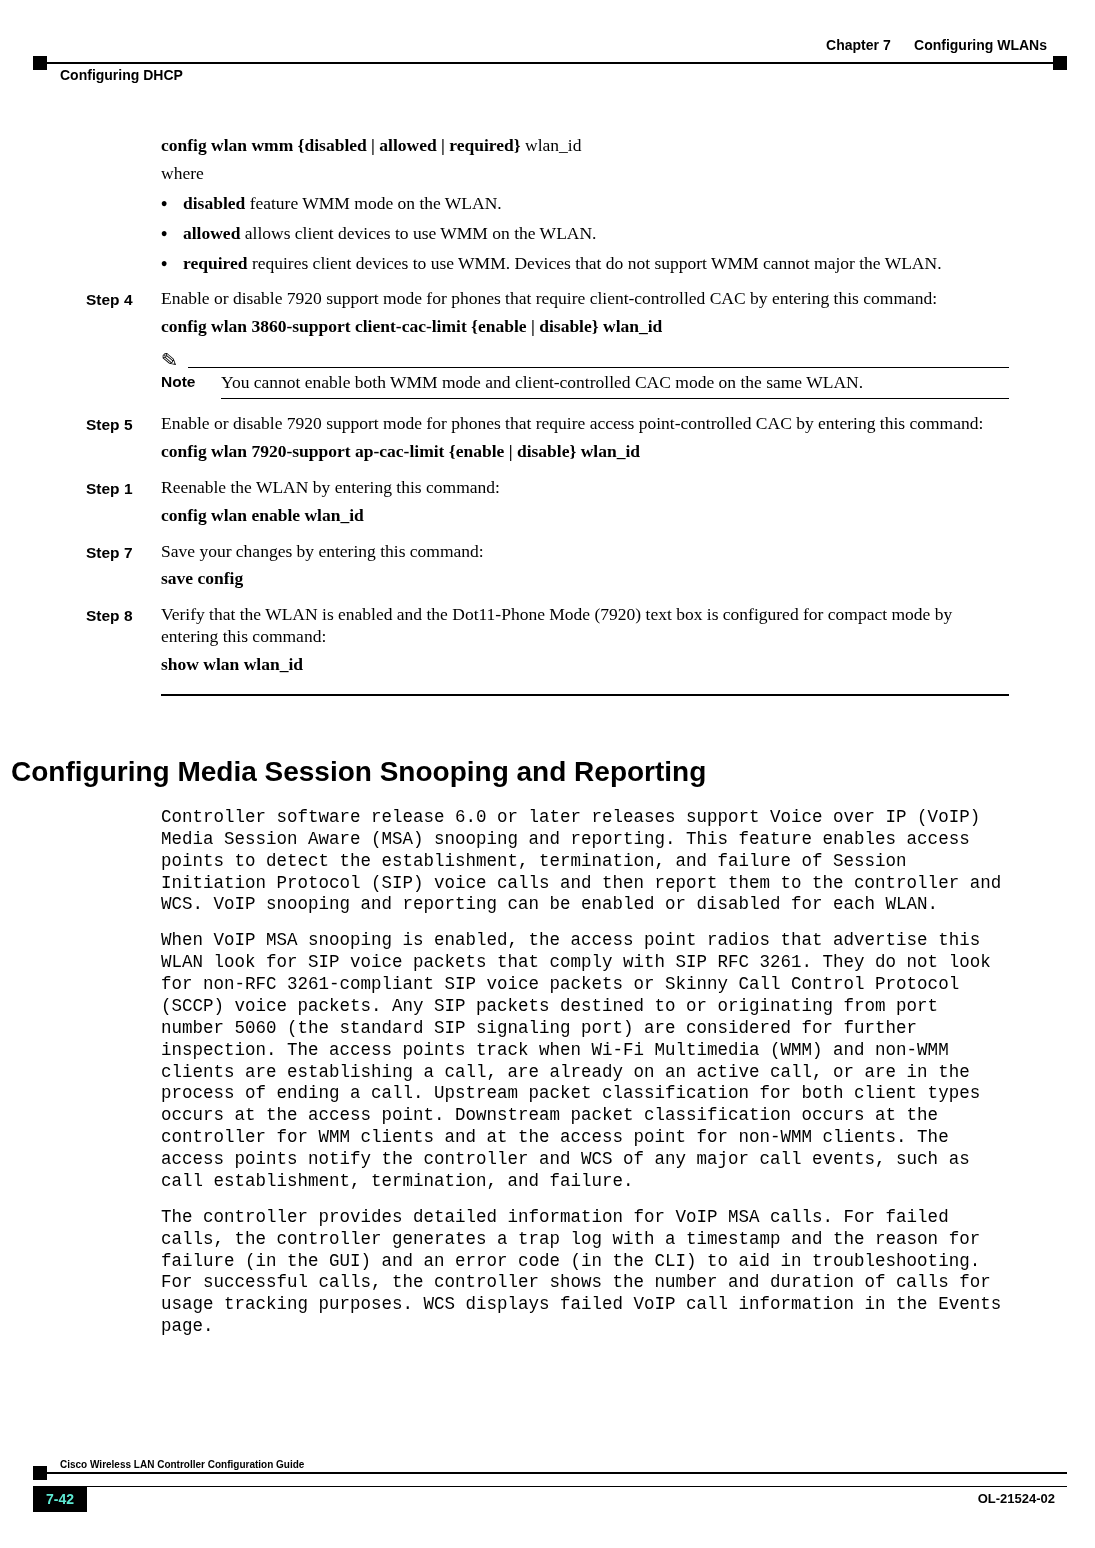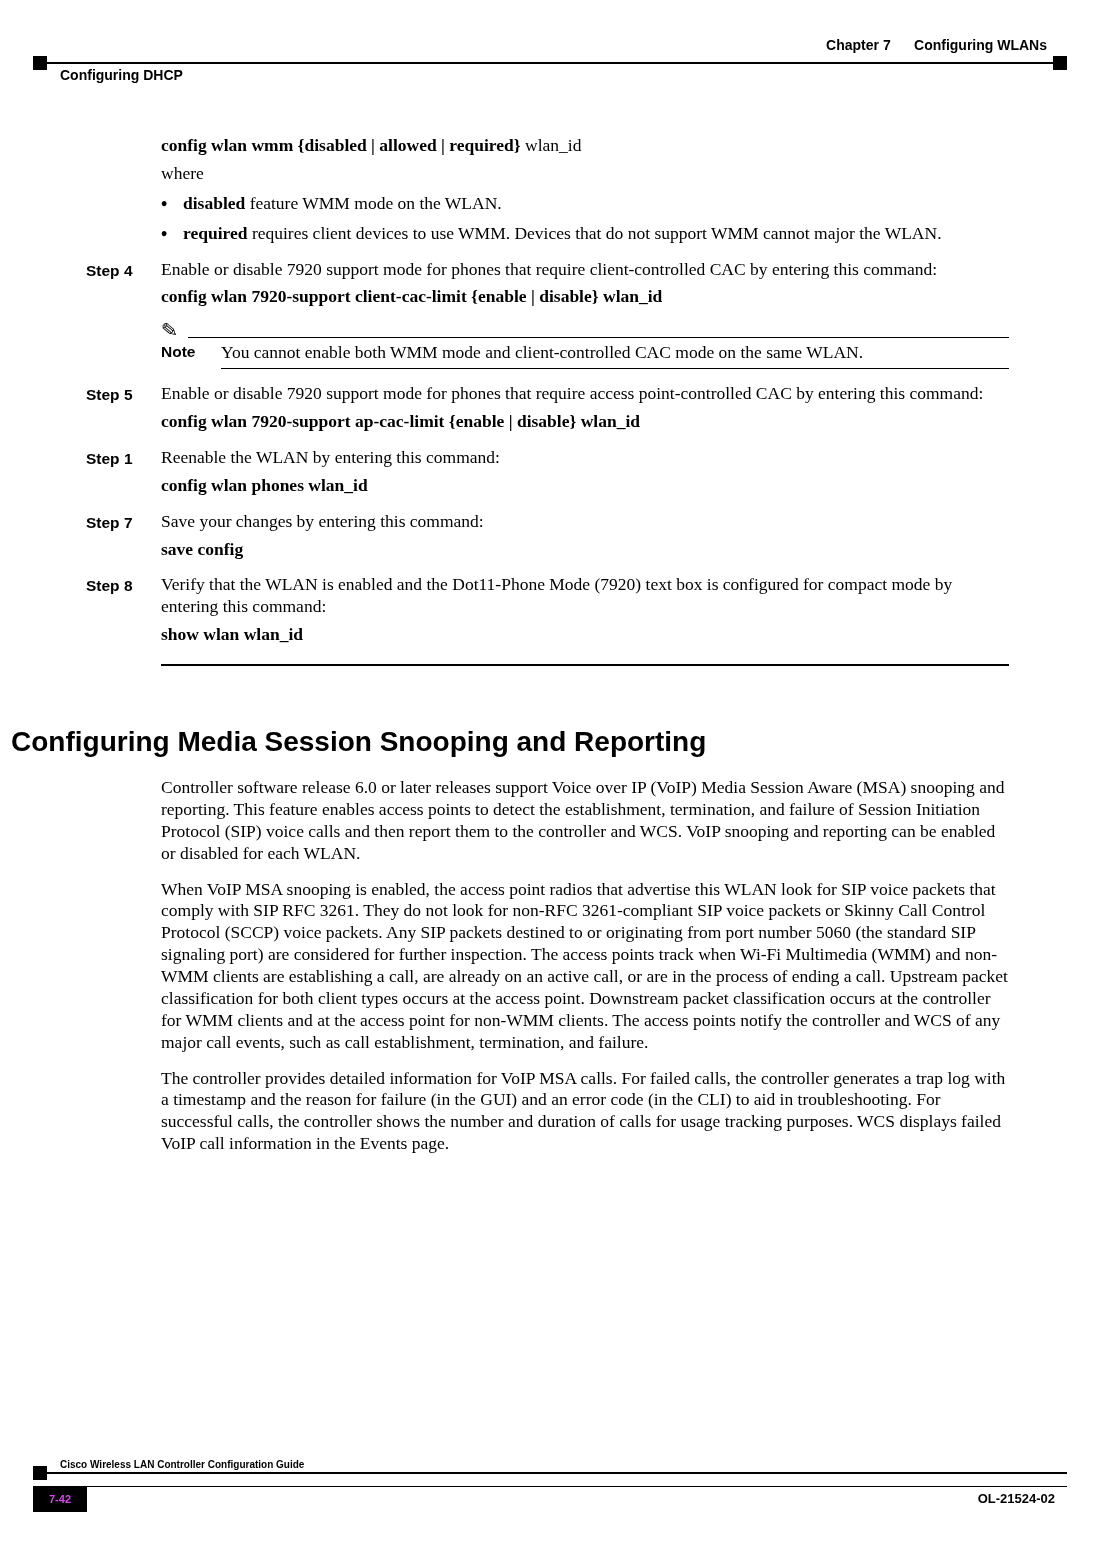--- a/index.html
+++ b/index.html
@@ -135,21 +135,21 @@
     margin-top: 18px;
     margin-left: 0;
   }
   .h2 {
     font-family: Arial, Helvetica, sans-serif;
     font-weight: bold;
     font-size: 28px;
     margin-top: 58px;
     margin-left: -75px;
   }
-  .bodytext { margin-top: 18px; margin-left: 75px; }
+  .bodytext { margin-top: 18px; margin-left: 75px; font-family: Liberation Mono, monospace; }
   .bodytext p { margin: 0 0 14px 0; }
   
   .sub-indent { margin-left: 75px; }
   
   .ftr-rule {
     position: absolute;
     left: 33px;
     right: 28px;
     bottom: 74px;
     height: 2px;
@@ -171,24 +171,24 @@
     font-weight: bold;
     font-size: 10px;
   }
   .ftr-pagenum-box {
     position: absolute;
     left: 33px;
     bottom: 36px;
     width: 54px;
     height: 26px;
     background: #000;
-    color: #d946ef;
-    font-family: Arial, Helvetica, sans-serif;
-    font-weight: bold;
-    font-size: 11px;
+    color: #5eead4;
+    font-family: Arial, Helvetica, sans-serif;
+    font-weight: bold;
+    font-size: 14px;
     text-align: center;
     line-height: 26px;
   }
   .ftr-pagenum-rule {
     position: absolute;
     left: 87px;
     right: 28px;
     bottom: 61px;
     height: 1px;
     background: #000;
@@ -216,29 +216,30 @@
   <div class="body">
 
     <div class="sub-indent">
       <span class="b">config wlan wmm</span><span class="b"> {disabled | allowed | required} </span><span class="i">wlan_id</span>
     </div>
 
     <div class="sub-indent para">where</div>
 
     <ul class="bullets sub-indent">
       <li><span class="b">disabled</span><span> feature WMM mode on the WLAN.</span></li>
+      <li><span class="b">allowed</span><span> allows client devices to use WMM on the WLAN.</span></li>
       <li><span class="b">required</span><span> requires client devices to use WMM. Devices that do not support WMM cannot major the WLAN.</span></li>
     </ul>
 
     <div class="step-row">
       <div class="step-label">Step 4</div>
       <div class="step-body">
         <span>Enable or disable 7920 support mode for phones that require client-controlled CAC by entering this command:</span>
         <div class="cmd">
-          <span class="b">config wlan 7920-support client-cac-limit</span><span class="b"> {enable | disable} </span><span class="i">wlan_id</span>
+          <span class="b">config wlan 3860-support client-cac-limit</span><span class="b"> {enable | disable} </span><span class="i">wlan_id</span>
         </div>
       </div>
     </div>
 
     <div class="note-block">
       <div class="note-top">
         <span class="note-icon">✎</span>
         <div class="note-hr-top"></div>
       </div>
       <div class="note-line">
@@ -256,21 +257,21 @@
           <span class="b">config wlan 7920-support ap-cac-limit</span><span class="b"> {enable | disable} </span><span class="i">wlan_id</span>
         </div>
       </div>
     </div>
 
     <div class="step-row">
       <div class="step-label">Step 1</div>
       <div class="step-body">
         <span>Reenable the WLAN by entering this command:</span>
         <div class="cmd">
-          <span class="b">config wlan phones </span><span class="i">wlan_id</span>
+          <span class="b">config wlan enable </span><span class="i">wlan_id</span>
         </div>
       </div>
     </div>
 
     <div class="step-row">
       <div class="step-label">Step 7</div>
       <div class="step-body">
         <span>Save your changes by entering this command:</span>
         <div class="cmd">
           <span class="b">save config</span>

